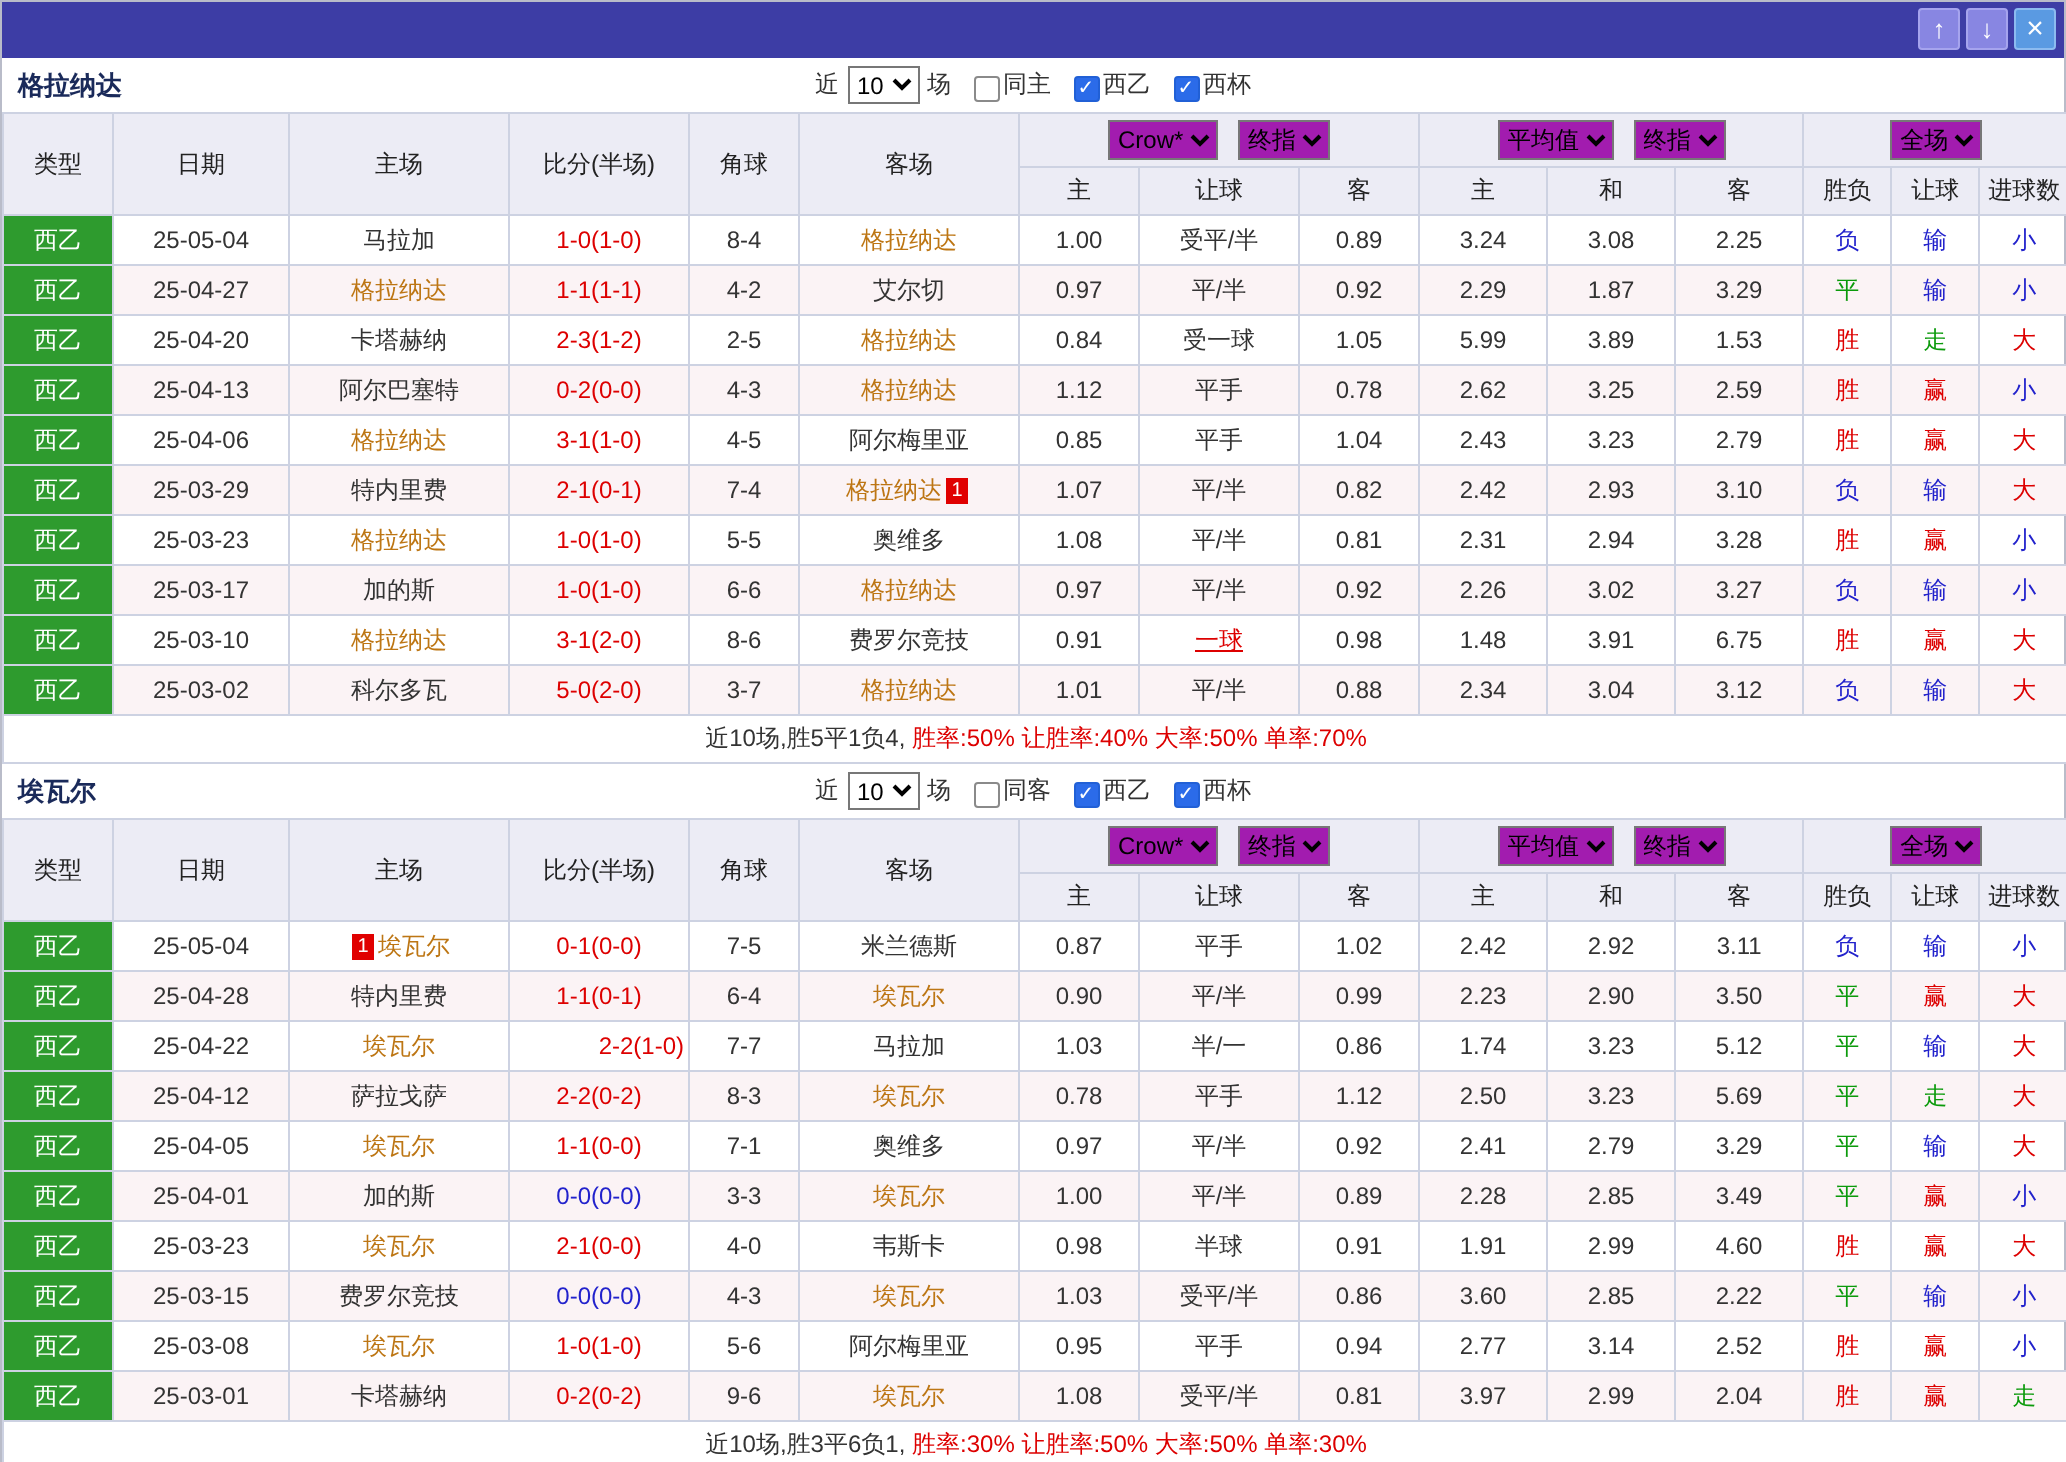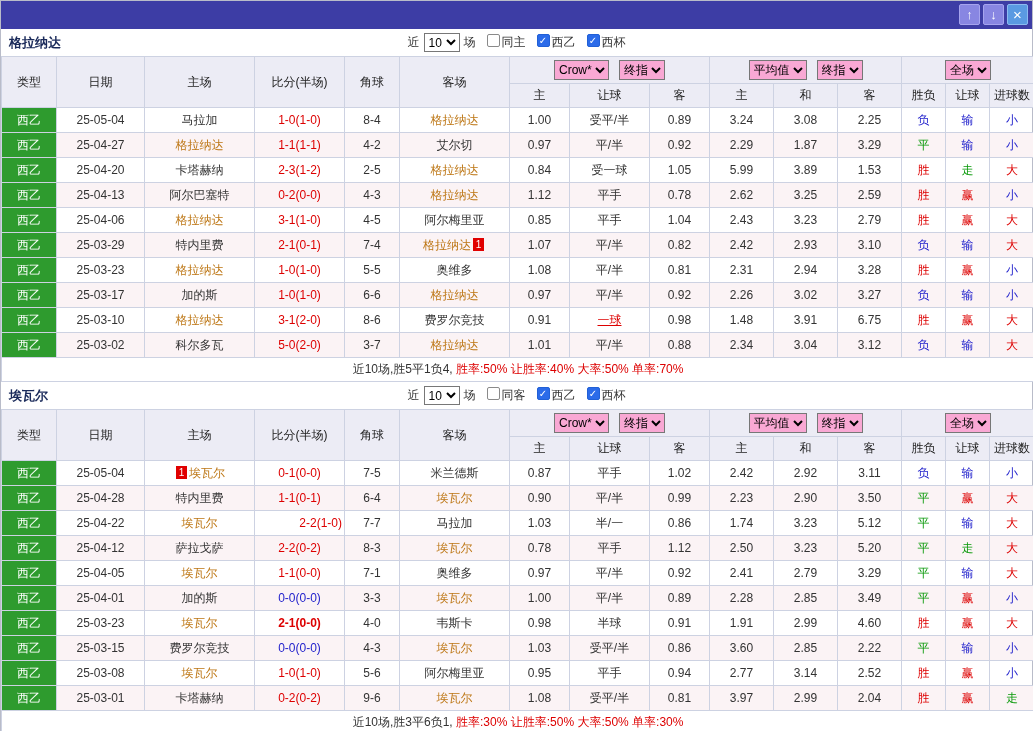--- a/index.html
+++ b/index.html
@@ -13,35 +13,35 @@
   .rdot{width:11px;height:11px;border-radius:50%;background:#e4e4ee;border:1px solid #9a9ac0;display:inline-block;position:relative}
   .rdot.sel{background:#fff;border-color:#3377ee}
   .rdot.sel::after{content:"";position:absolute;left:2px;top:2px;width:5px;height:5px;border-radius:50%;background:#3377ee}
   .tb-buttons{position:absolute;right:4px;top:3px;display:flex;gap:3px}
   .tb-btn{width:21px;height:21px;border-radius:2px;background:#8886e2;color:#fff;display:flex;align-items:center;justify-content:center;font-size:13px;cursor:pointer;border:1px solid #a6a4ee}
   .tb-btn.close{background:#5a9ae2;border-color:#8cbbf0;font-size:15px}
   .sec-head{height:27px;display:flex;align-items:center;position:relative;background:#fff}
   .team-title{position:absolute;left:8px;font-size:13px;font-weight:bold;color:#1a2a5a}
   .filters{margin:0 auto;display:flex;align-items:center;gap:4px}
   .filters select{height:19px;font-size:12px;border:1px solid #777;background:#fff}
-  .cb-item{display:inline-flex;align-items:flex-start;cursor:pointer;margin-left:7px}
+  .cb-item{display:inline-flex;align-items:flex-end;cursor:pointer;margin-left:7px}
   .cb{width:13px;height:13px;border:1px solid #8a8a8a;background:#fff;display:inline-flex;align-items:center;justify-content:center;font-size:10px;color:#fff;margin-right:2px;border-radius:2px}
   .cb.checked{background:#2b6be9;border-color:#2160d6}
   table.matches{width:100%;border-collapse:collapse;table-layout:fixed}
   .matches th,.matches td{border:1px solid #cdd2e2;text-align:center;white-space:nowrap;overflow:hidden;padding:0 2px}
   .matches thead th{background:#ececf5;font-weight:normal;color:#222;height:24px}
   .matches thead tr:first-child th{height:27px}
   .matches tbody td{height:25px}
   .matches tbody tr:nth-child(even) td{background:#fbf3f5}
   .matches tbody tr:nth-child(even) td.type{background:var(--green)}
   td.type{background:var(--green);color:#fff}
   .hl{color:var(--hl)}
   .badge{display:inline-block;background:#e00000;color:#fff;font-size:10px;line-height:13px;min-width:11px;padding:0 1px;margin:0 2px;vertical-align:1px}
   .selwrap{display:flex;justify-content:center;align-items:center;gap:10px}
-  .selwrap select{height:20px;font-size:12px;border:1px solid #777;background:#f9a8d4}
+  .selwrap select{height:20px;font-size:12px;border:1px solid #777;background:#a21caf}
   .summary-row td{height:24px;background:#fff}
   .red{color:#dd0000}
 </style>
 </head>
 <body>
 
 <div class="window">
 
   <div class="titlebar">
     <div class="tb-buttons">
@@ -451,21 +451,21 @@
             <td>25-04-12</td>
             <td><span>萨拉戈萨</span></td>
             <td style="color: rgb(221, 0, 0);">2-2(0-2)</td>
             <td>8-3</td>
             <td><span class="hl">埃瓦尔</span></td>
             <td>0.78</td>
             <td>平手</td>
             <td>1.12</td>
             <td>2.50</td>
             <td>3.23</td>
-            <td>5.20</td>
+            <td>5.69</td>
             <td style="color: rgb(11, 154, 11);">平</td>
             <td style="color: rgb(11, 154, 11);">走</td>
             <td style="color: rgb(221, 0, 0);">大</td>
           </tr>
           <tr>
             <td class="type">西乙</td>
             <td>25-04-05</td>
             <td><span class="hl">埃瓦尔</span></td>
             <td style="color: rgb(221, 0, 0);">1-1(0-0)</td>
             <td>7-1</td>
@@ -494,21 +494,21 @@
             <td>2.85</td>
             <td>3.49</td>
             <td style="color: rgb(11, 154, 11);">平</td>
             <td style="color: rgb(221, 0, 0);">赢</td>
             <td style="color: rgb(34, 34, 204);">小</td>
           </tr>
           <tr>
             <td class="type">西乙</td>
             <td>25-03-23</td>
             <td><span class="hl">埃瓦尔</span></td>
-            <td style="color: rgb(221, 0, 0); font-weight: bold;">2-1(0-0)</td>
+            <td style="color: rgb(221, 0, 0);">2-1(0-0)</td>
             <td>4-0</td>
             <td><span>韦斯卡</span></td>
             <td>0.98</td>
             <td>半球</td>
             <td>0.91</td>
             <td>1.91</td>
             <td>2.99</td>
             <td>4.60</td>
             <td style="color: rgb(221, 0, 0);">胜</td>
             <td style="color: rgb(221, 0, 0);">赢</td>

